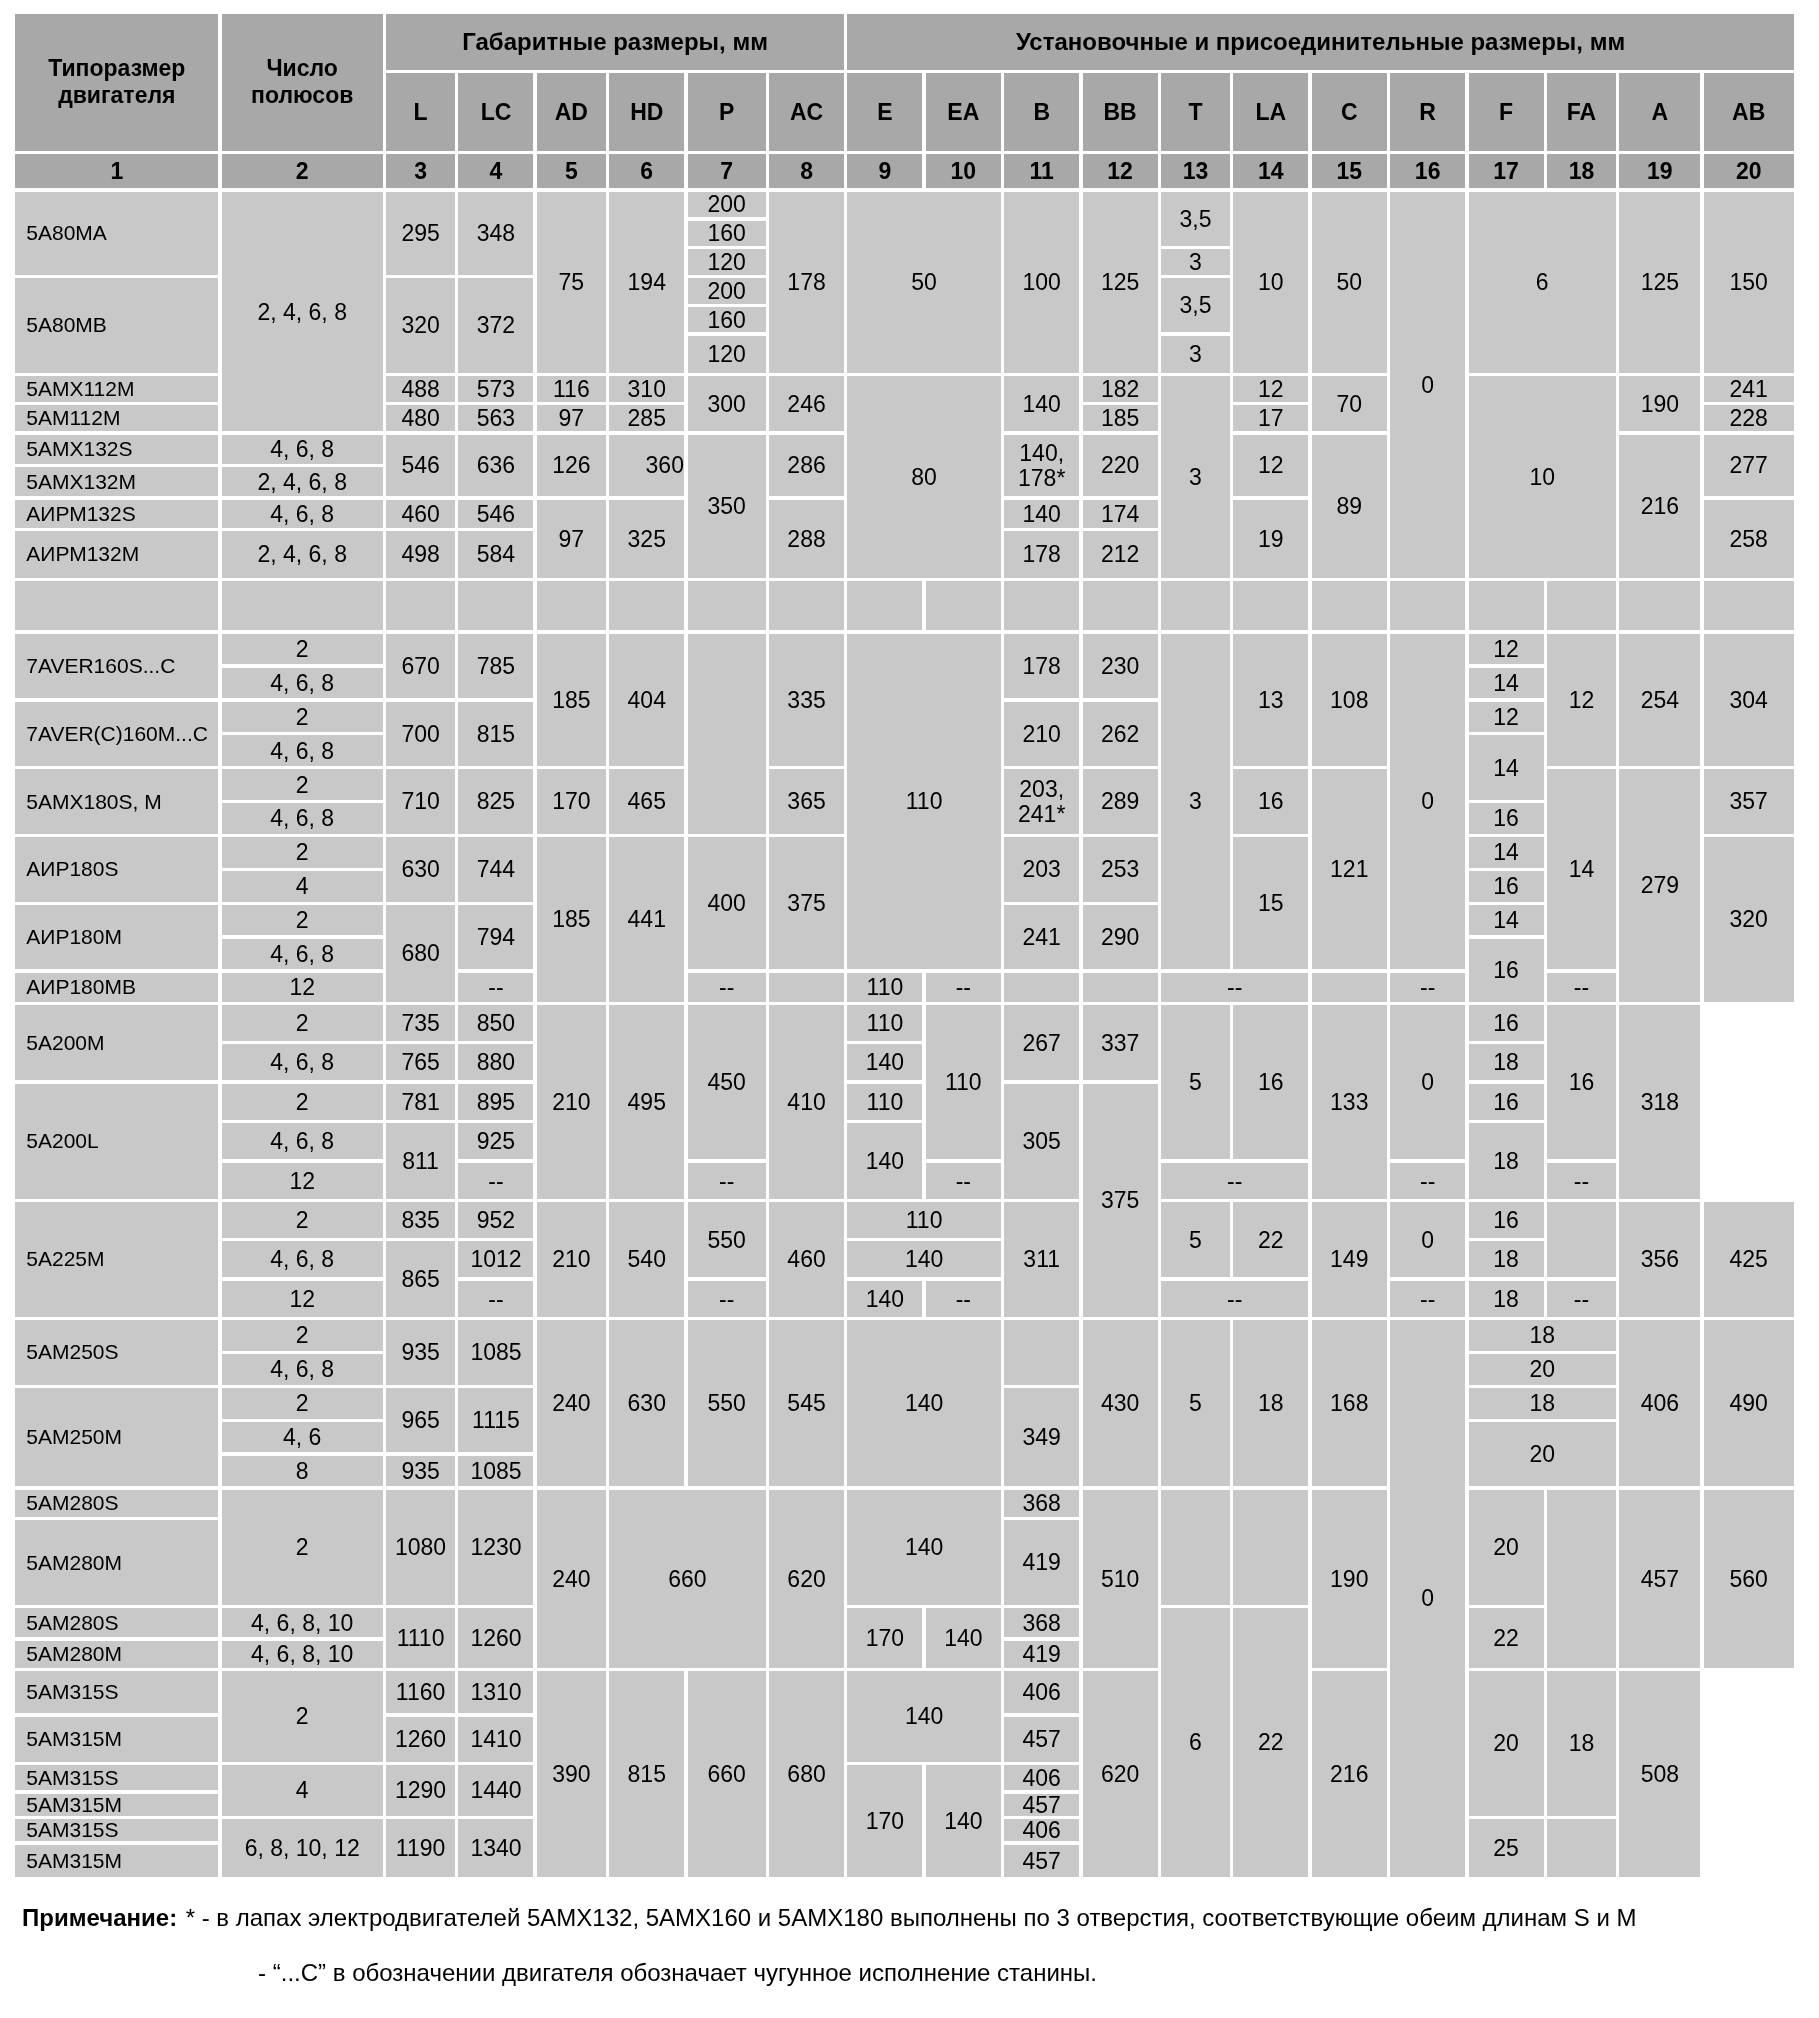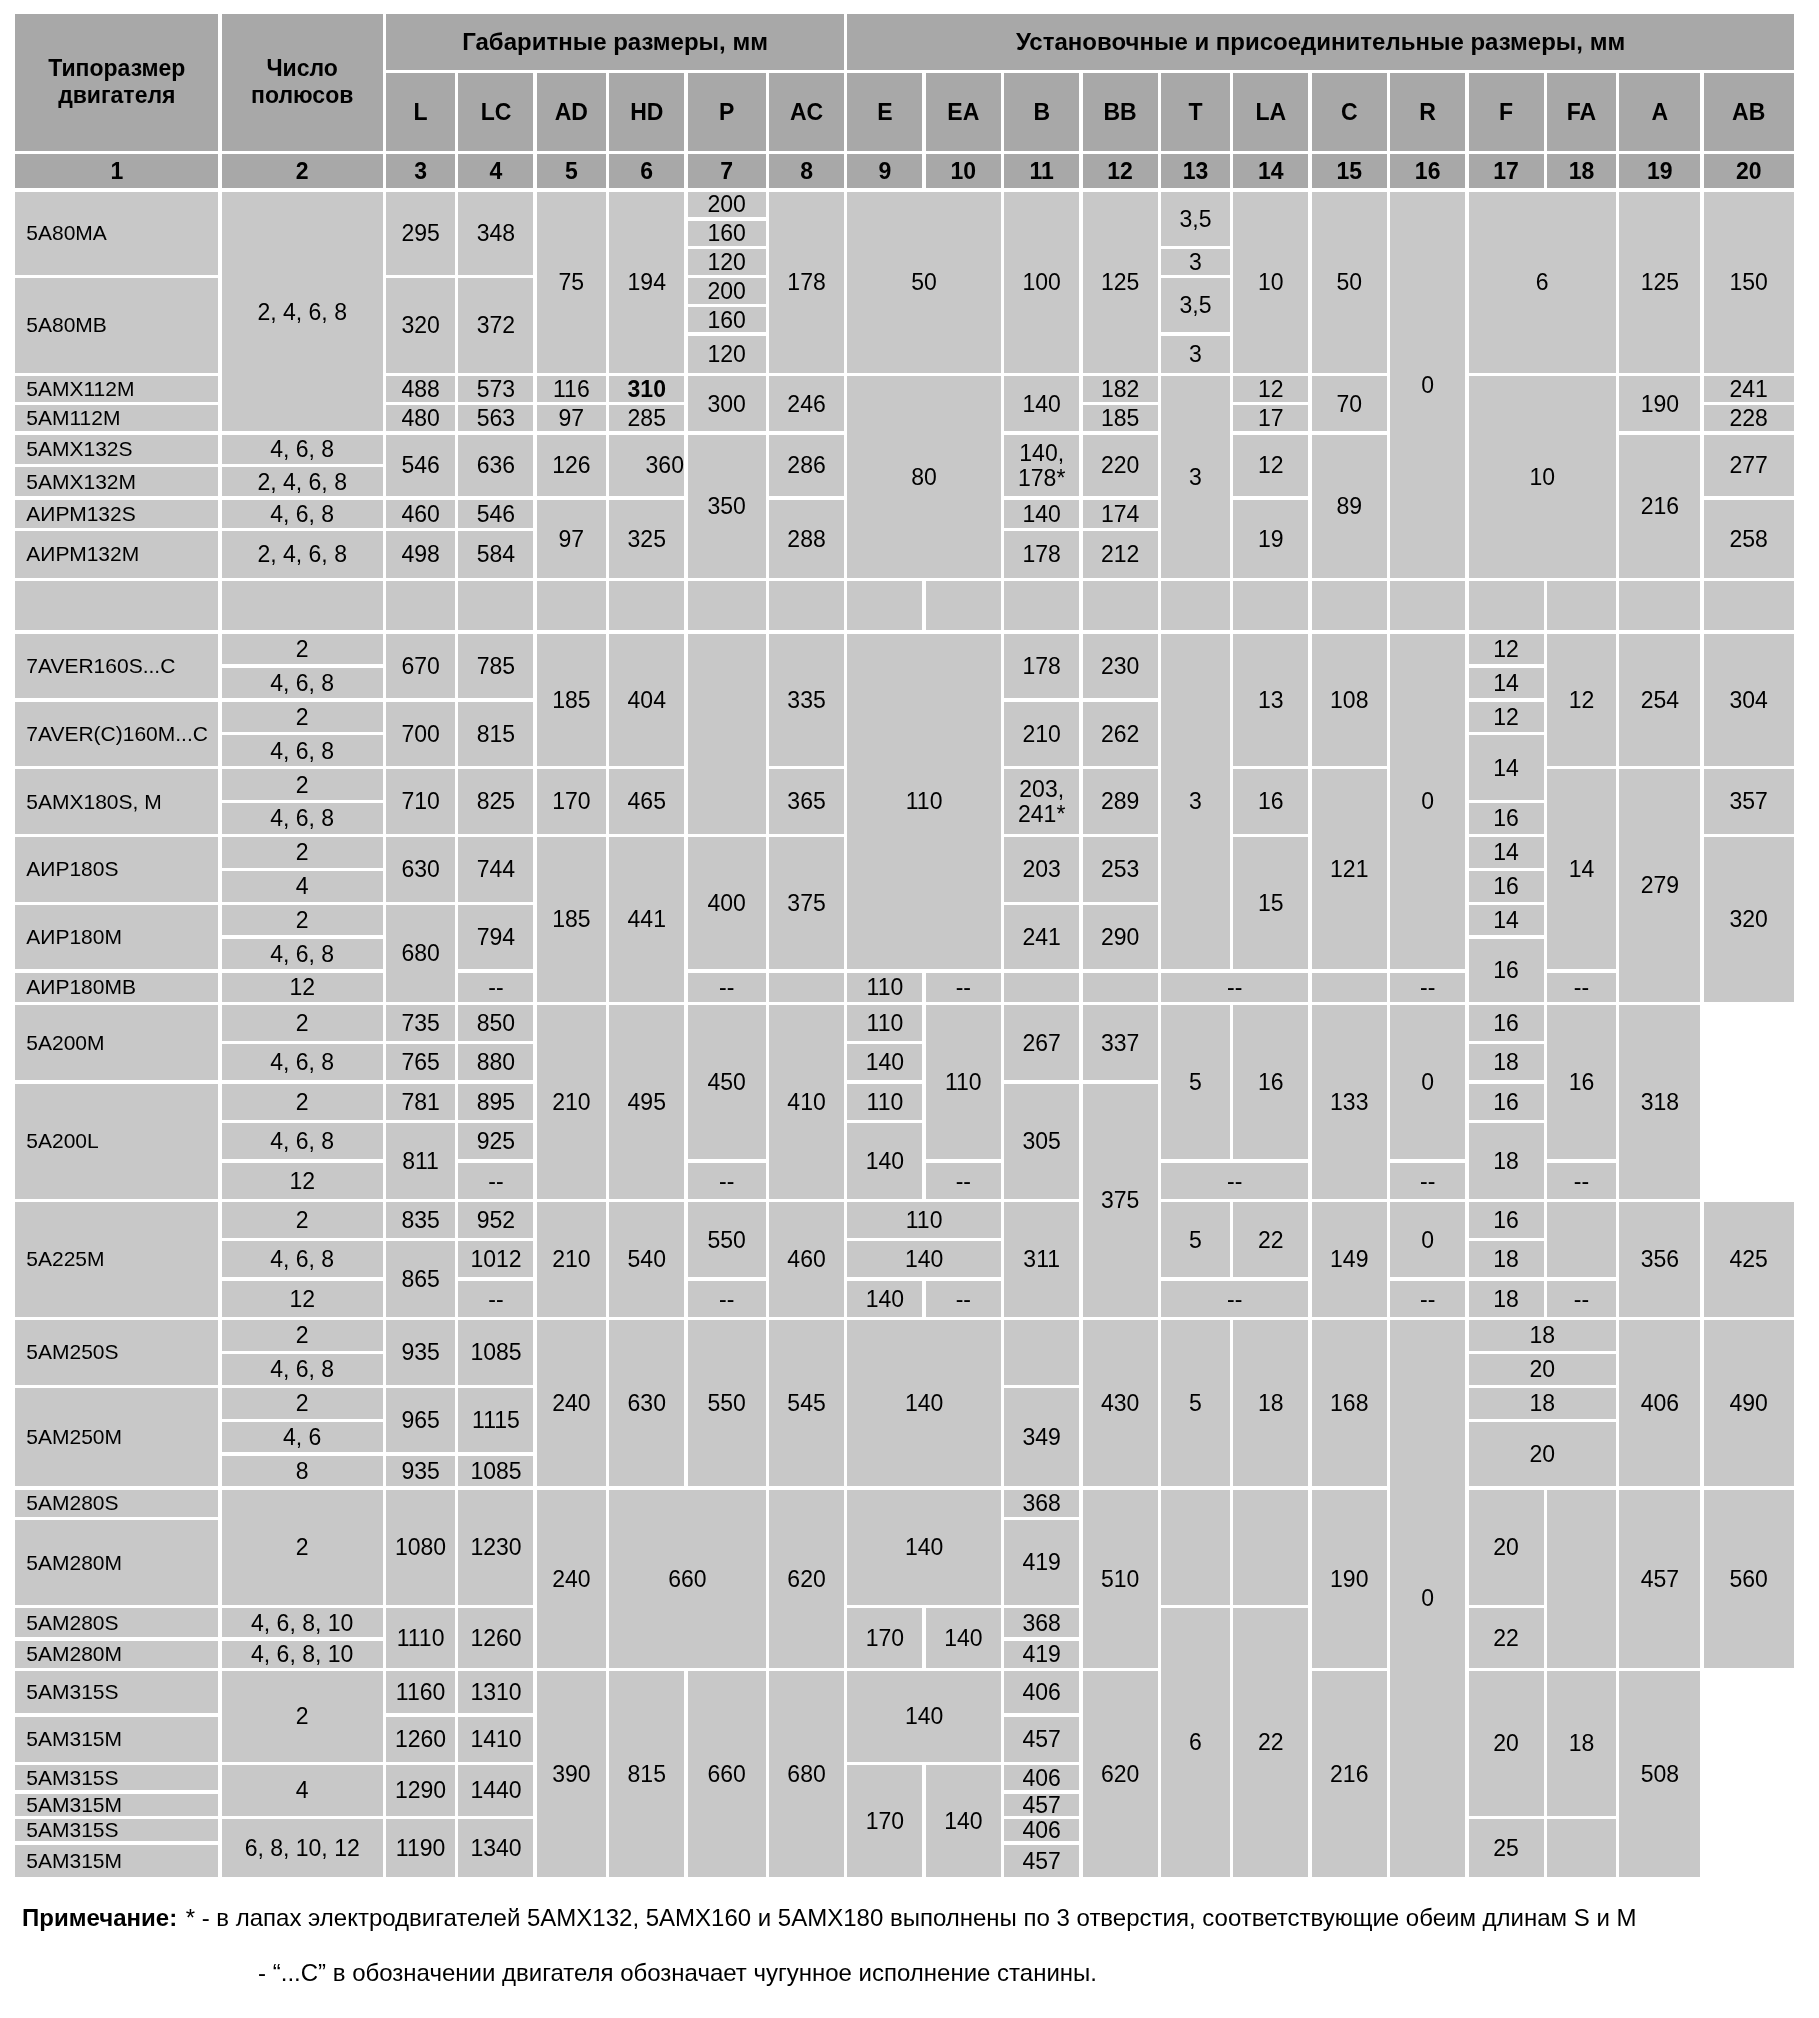--- a/index.html
+++ b/index.html
@@ -122,21 +122,21 @@
       <div class="c" style="grid-area: 11 / 4 / span 1 / span 1;">563</div>
       <div class="c" style="grid-area: 12 / 4 / span 2 / span 1;">636</div>
       <div class="c" style="grid-area: 14 / 4 / span 1 / span 1;">546</div>
       <div class="c" style="grid-area: 15 / 4 / span 1 / span 1;">584</div>
       <div class="c" style="grid-area: 4 / 5 / span 6 / span 1;">75</div>
       <div class="c" style="grid-area: 10 / 5 / span 1 / span 1;">116</div>
       <div class="c" style="grid-area: 11 / 5 / span 1 / span 1;">97</div>
       <div class="c" style="grid-area: 12 / 5 / span 2 / span 1;">126</div>
       <div class="c" style="grid-area: 14 / 5 / span 2 / span 1;">97</div>
       <div class="c" style="grid-area: 4 / 6 / span 6 / span 1;">194</div>
-      <div class="c" style="grid-area: 10 / 6 / span 1 / span 1; font-weight: bold;">310</div>
+      <div class="c" style="grid-area: 10 / 6 / span 1 / span 1;">310</div>
       <div class="c" style="grid-area: 11 / 6 / span 1 / span 1;">285</div>
       <div class="c" style="grid-area: 12 / 6 / span 2 / span 1; padding-left: 36px;">360</div>
       <div class="c" style="grid-area: 14 / 6 / span 2 / span 1;">325</div>
       <div class="c" style="grid-area: 4 / 7 / span 1 / span 1;">200</div>
       <div class="c" style="grid-area: 5 / 7 / span 1 / span 1;">160</div>
       <div class="c" style="grid-area: 6 / 7 / span 1 / span 1;">120</div>
       <div class="c" style="grid-area: 7 / 7 / span 1 / span 1;">200</div>
       <div class="c" style="grid-area: 8 / 7 / span 1 / span 1;">160</div>
       <div class="c" style="grid-area: 9 / 7 / span 1 / span 1;">120</div>
       <div class="c" style="grid-area: 10 / 7 / span 2 / span 1;">300</div>

